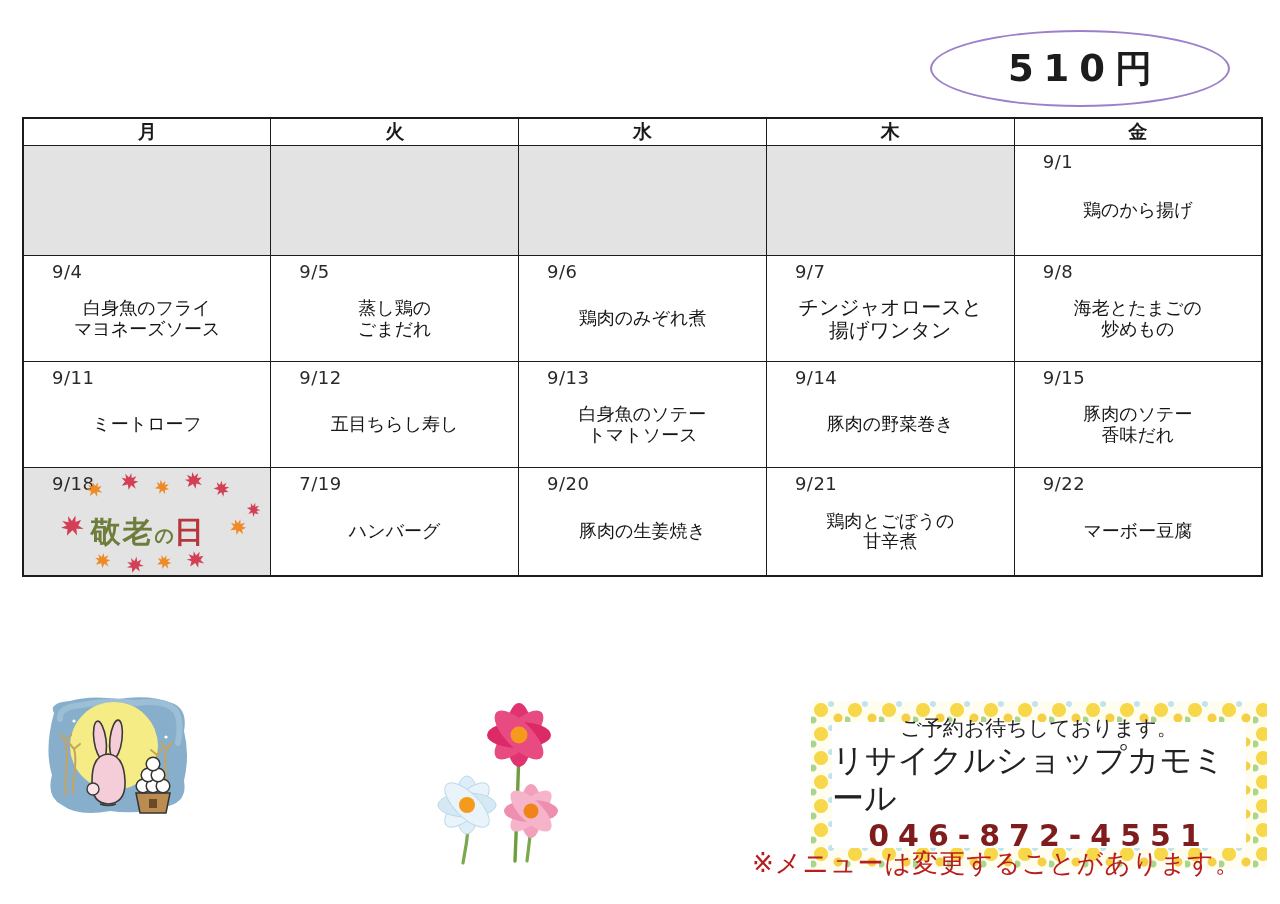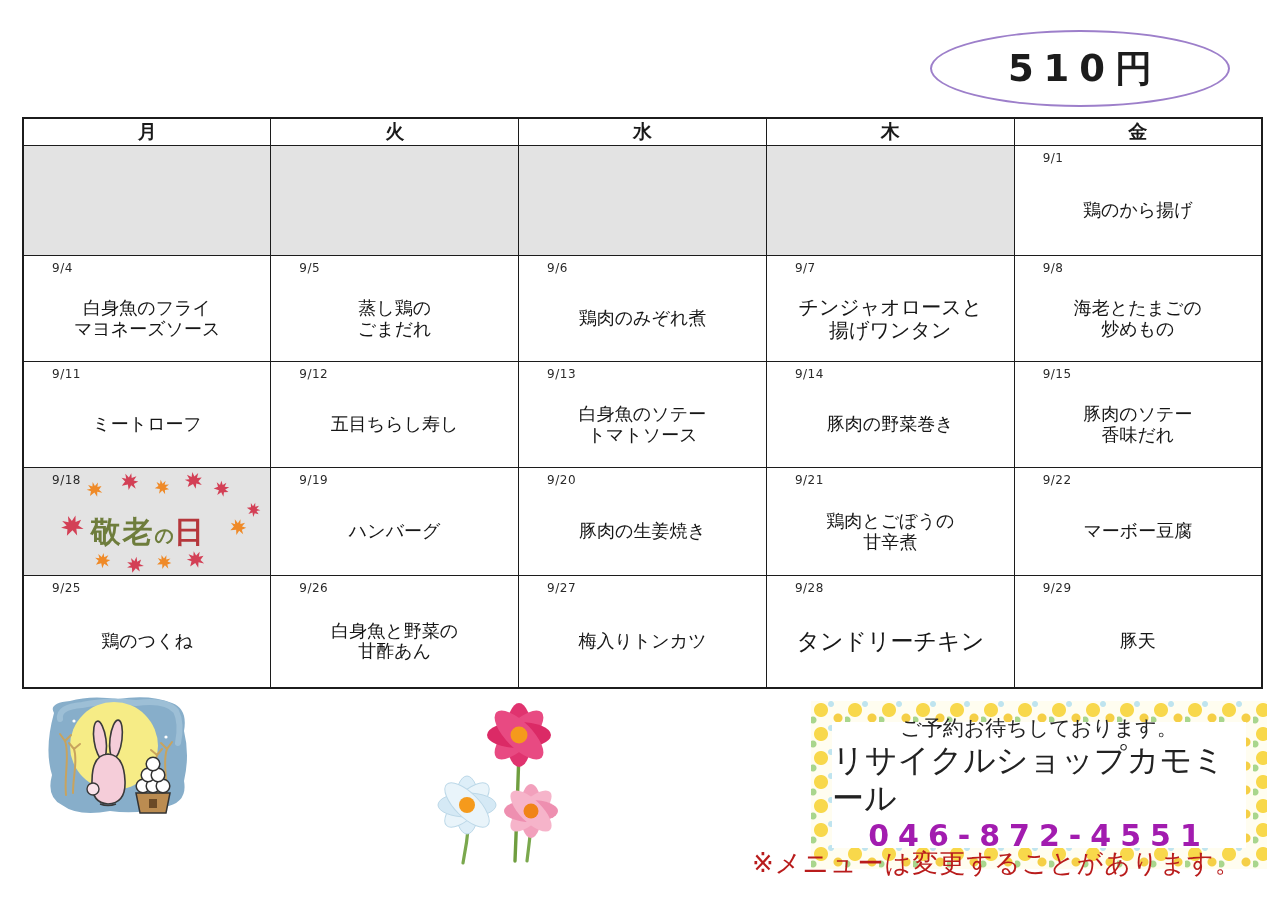--- a/index.html
+++ b/index.html
@@ -32,21 +32,21 @@
   .calendar th, .calendar td { border:1.8px solid #1c1c1c; padding:0; }
   .calendar th { height:26px; font-size:19px; font-weight:600; text-align:center; background:#ffffff; }
   tr.r1 td { height:110px; }
   tr.r2 td, tr.r3 td { height:106px;padding-left:11px; }
   tr.r4 td { height:108px; }
   tr.r5 td { height:112px; }
   td.cell { position:relative; background:#ffffff; vertical-align:top; }
   td.gray { background:#e3e3e3; }
   .date {
     position:absolute; top:5px; left:28px;
-    font-size:12px; color:#2a2a2a; letter-spacing:0.5px;
+    font-size:18px; color:#2a2a2a; letter-spacing:0.5px;
   }
   .menu {
     position:absolute; left:2px; right:2px; top:22px; bottom:2px;
     display:flex; align-items:center; justify-content:center;
     text-align:center; white-space:pre-line;
     font-size:18px; line-height:1.13; font-weight:500; color:#161616;
   }
   .menu.sz-s { font-size:20px; }
   .menu.sz-m { font-size:23px; }
 
@@ -77,21 +77,21 @@
     background-size:34px 24px;
   }
   .phone-inner {
     position:absolute; left:21px; top:21px; right:21px; bottom:21px;
     background:#ffffff;
     display:flex; flex-direction:column; align-items:center; justify-content:center;
     line-height:1.2;
   }
   .res-line1 { font-size:21px; font-weight:500; color:#222; }
   .res-line2 { font-size:32px; font-weight:500; color:#222; }
-  .res-phone { font-size:30px; font-weight:600; color:#a21caf; letter-spacing:9px; margin-top:1px; }
+  .res-phone { font-size:30px; font-weight:600; color:#7f1d1d; letter-spacing:9px; margin-top:1px; }
 
   .footnote {
     position:absolute; left:752px; top:846px;
     font-size:26px; font-weight:400; color:#b91c1c; letter-spacing:1px;
   }
 </style>
 </head>
 <body>
 
 <div class="page">
@@ -220,61 +220,38 @@
                 <use href="#leafShape" fill="#d34056" transform="rotate(-12 10 10)"></use>
               </svg>
           <div class="holiday-text">
             <span class="h-keiro">敬老</span>
             <span class="h-no">の</span>
             <span class="h-hi">日</span>
           </div>
         </div>
       </td>
       <td class="cell">
-        <div class="date">9/19</div>
+        <div class="date">7/19</div>
         <div class="menu">ハンバーグ</div>
       </td>
       <td class="cell">
         <div class="date">9/20</div>
         <div class="menu">豚肉の生姜焼き</div>
       </td>
       <td class="cell">
         <div class="date">9/21</div>
         <div class="menu">鶏肉とごぼうの
 甘辛煮</div>
       </td>
       <td class="cell">
         <div class="date">9/22</div>
         <div class="menu">マーボー豆腐</div>
       </td>
     </tr>
 
-    <tr class="r5">
-      <td class="cell">
-        <div class="date">9/25</div>
-        <div class="menu">鶏のつくね</div>
-      </td>
-      <td class="cell">
-        <div class="date">9/26</div>
-        <div class="menu">白身魚と野菜の
-甘酢あん</div>
-      </td>
-      <td class="cell">
-        <div class="date">9/27</div>
-        <div class="menu">梅入りトンカツ</div>
-      </td>
-      <td class="cell">
-        <div class="date">9/28</div>
-        <div class="menu sz-m">タンドリーチキン</div>
-      </td>
-      <td class="cell">
-        <div class="date">9/29</div>
-        <div class="menu">豚天</div>
-      </td>
-    </tr>
   </tbody>
     </table>
 
   <svg class="tsukimi" width="152" height="126" viewBox="0 0 152 126">
     <path d="M14 20 Q8 10 30 8 Q50 2 78 6 Q110 1 132 10 Q148 16 144 38 Q150 62 144 88 Q148 110 124 114 Q98 122 70 118 Q38 124 22 112 Q6 104 12 82 Q4 56 14 20 Z" fill="#87aeca"></path>
     <path d="M20 26 Q18 14 42 12 Q70 6 96 10 Q126 6 136 18 Q142 30 138 50" fill="none" stroke="#9dbfd6" stroke-width="6" stroke-linecap="round"></path>
     <circle cx="74" cy="53" r="44" fill="#f6ec86"></circle>
     <circle cx="34" cy="28" r="1.6" fill="#ffffff"></circle>
     <circle cx="126" cy="44" r="1.6" fill="#ffffff"></circle>
     <circle cx="122" cy="92" r="1.6" fill="#ffffff"></circle>

